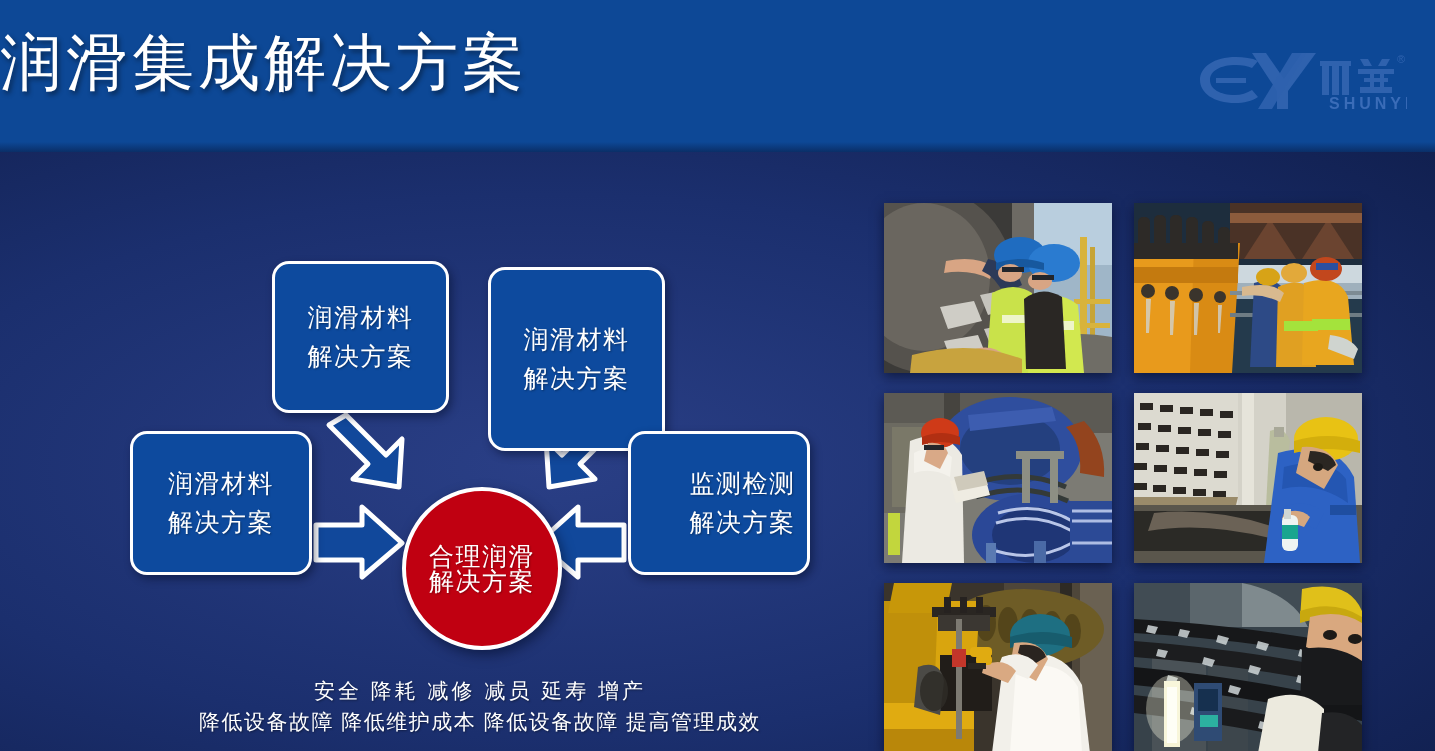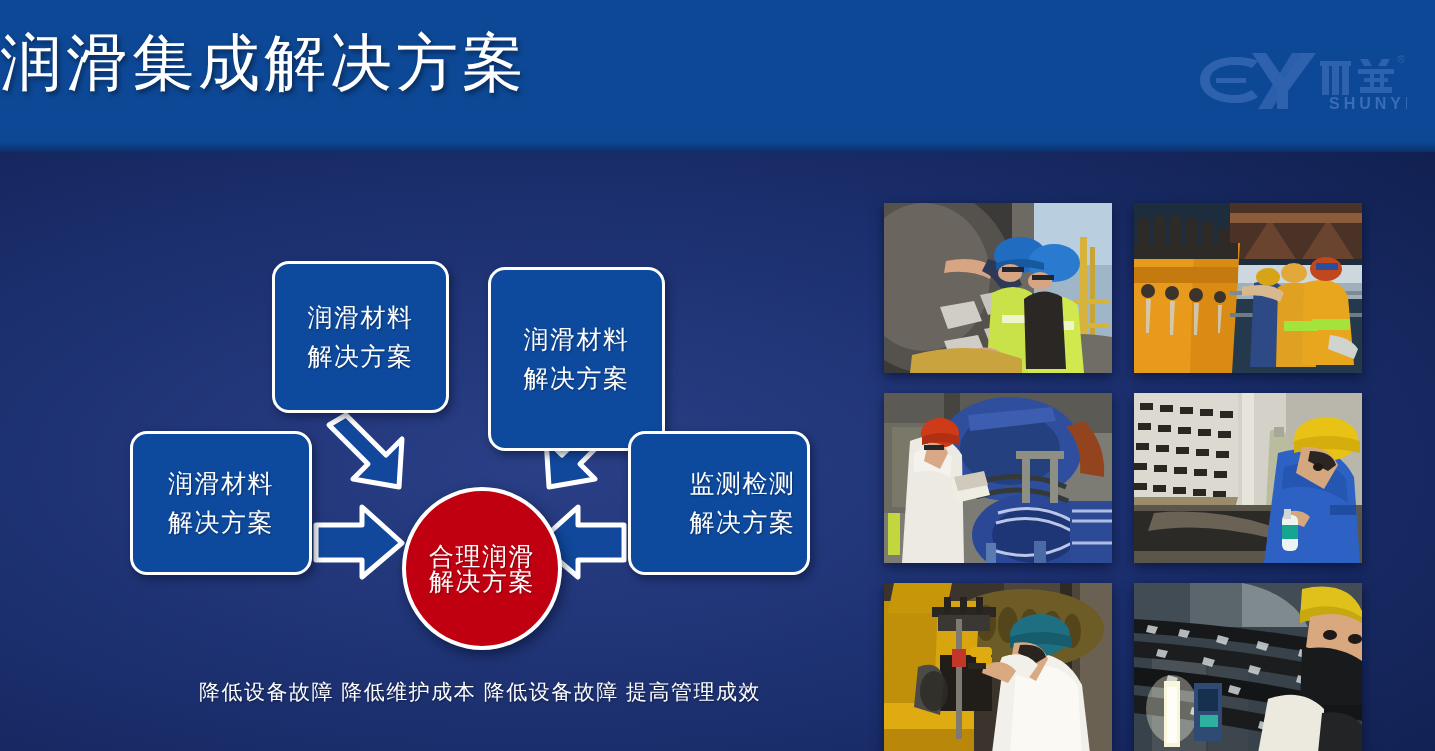--- a/index.html
+++ b/index.html
@@ -232,20 +232,21 @@
       <span>解决方案</span>
     </div>
 
     <div id="center-circle">
       <span>合理润滑</span>
       <span>解决方案</span>
     </div>
   </div>
 
   <div id="benefits">
+    <div class="line1">安全  降耗  减修  减员  延寿  增产</div>
     <div class="line2">降低设备故障  降低维护成本  降低设备故障  提高管理成效</div>
   </div>
 
   <div id="photo-grid">
 
     <div class="photo">
       <svg class="ph-svg" viewBox="0 0 228 170" preserveAspectRatio="none">
         <rect x="0" y="0" width="228" height="170" fill="#8d8f8c"></rect>
         <rect x="150" y="0" width="78" height="170" fill="#9fb6c8"></rect>
         <rect x="150" y="0" width="78" height="62" fill="#b9cede"></rect>

